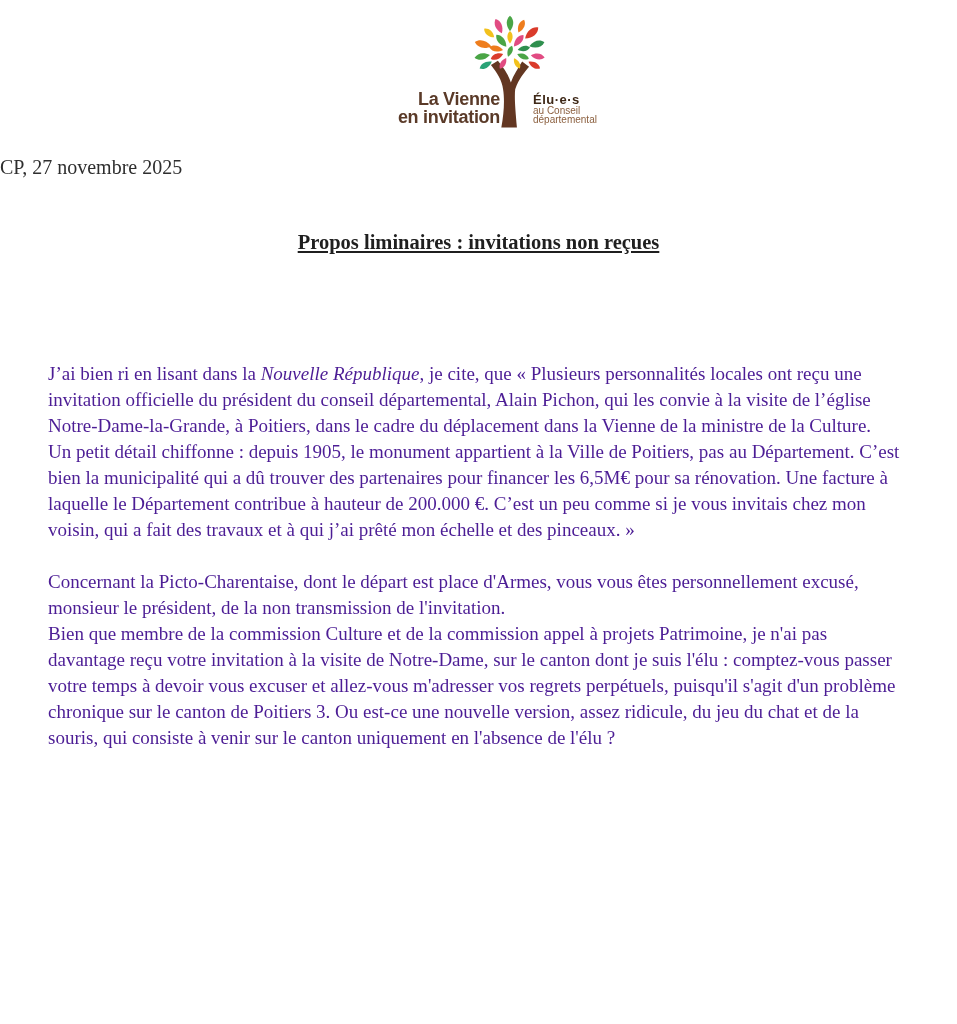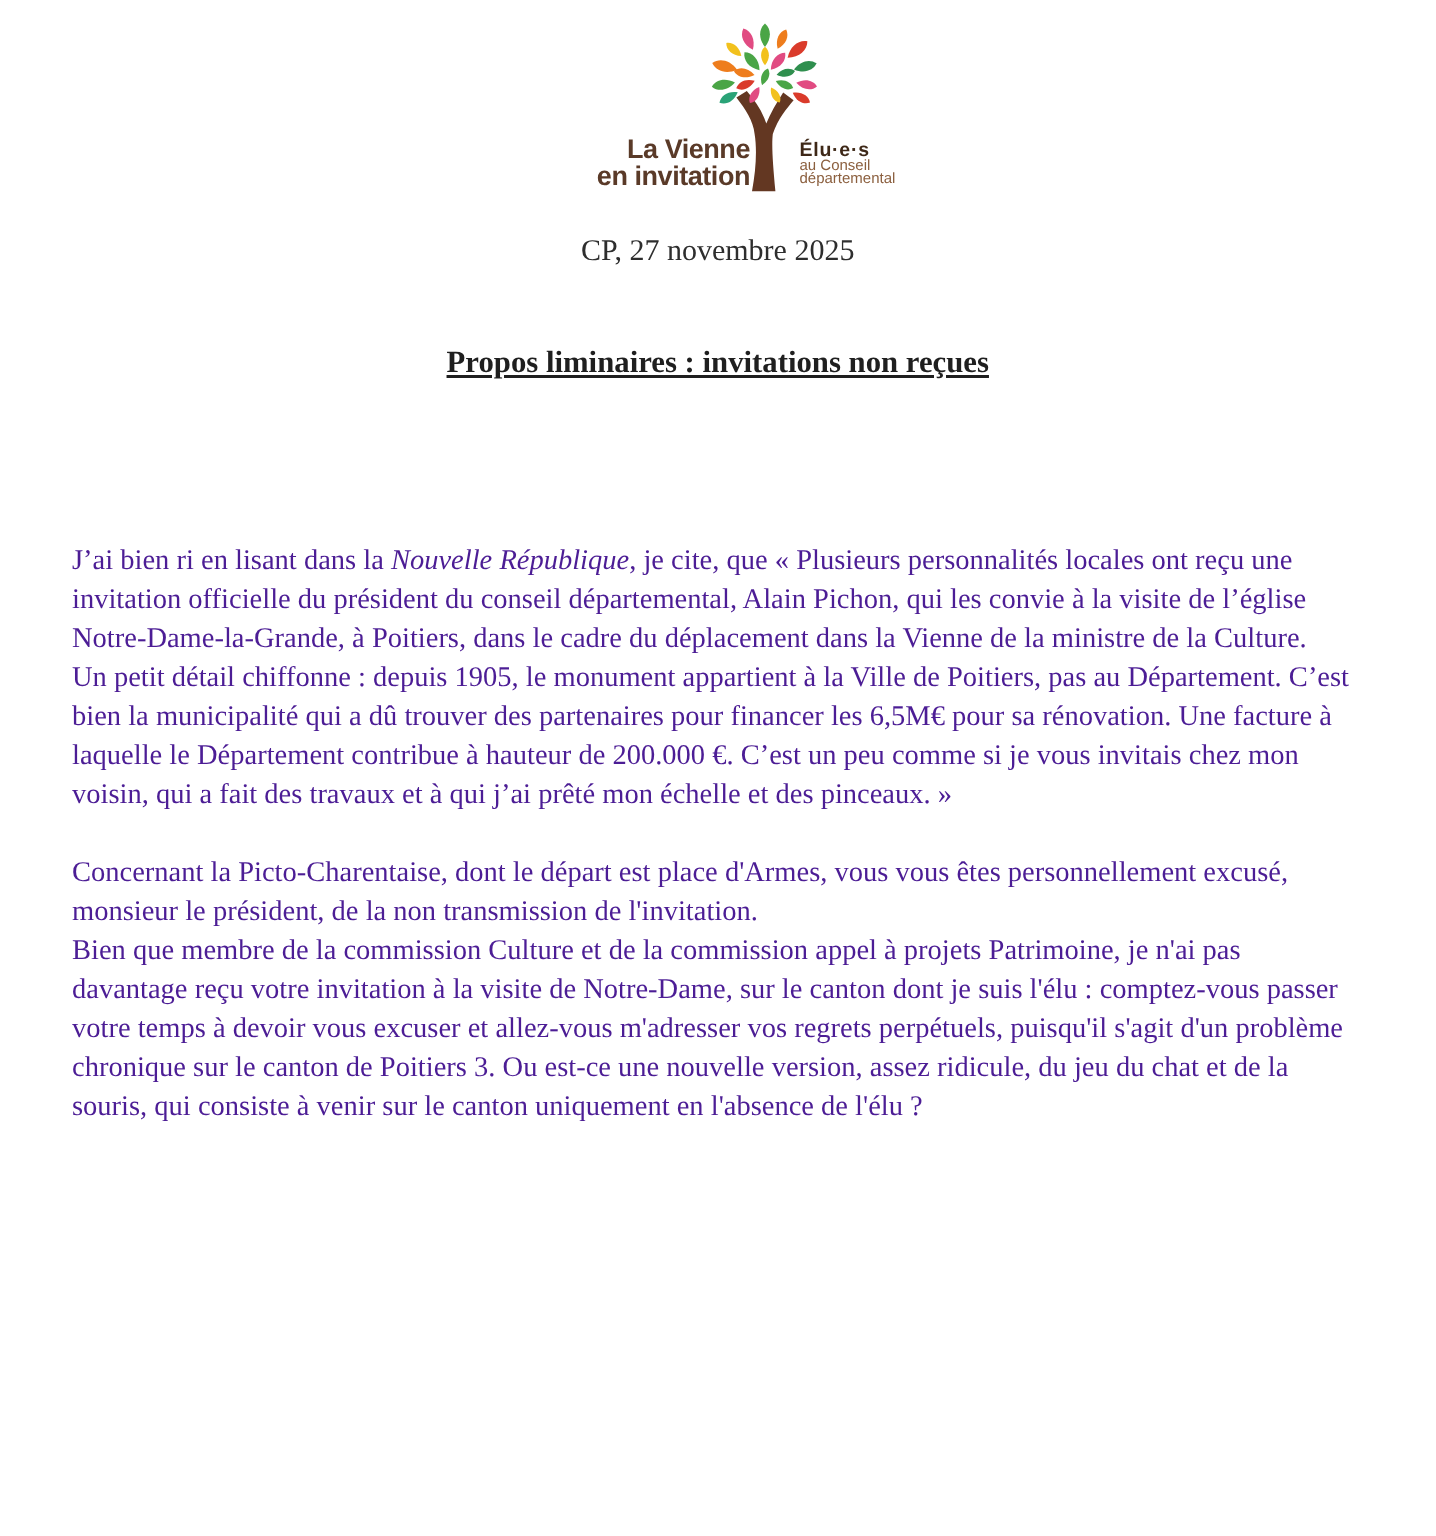--- a/index.html
+++ b/index.html
@@ -30,21 +30,21 @@
   .elus-line1{font-weight:bold;font-size:13px;line-height:14px;color:var(--elus_text);letter-spacing:0.5px;}
   .elus-line2,.elus-line3{font-weight:normal;font-size:10px;line-height:8.5px;color:var(--elus_sub);}
   .leaf-green{fill:var(--green);} .leaf-dark_green{fill:var(--dark_green);}
   .leaf-teal{fill:var(--teal);} .leaf-orange{fill:var(--orange);}
   .leaf-pink{fill:var(--pink);} .leaf-red{fill:var(--red);}
   .leaf-yellow{fill:var(--yellow);}
   .trunk{fill:var(--trunk);}
   
   .dateline{
     position:absolute;top:156px;left:0;width:100%;
-    text-align:center;font-size:20px;color:#2e2e2e;margin:0;
+    text-align:left;font-size:20px;color:#2e2e2e;margin:0;
   }
   .doc-title{
     position:absolute;top:231px;left:0;width:100%;
     text-align:center;font-size:20.5px;font-weight:bold;color:#1f1f1f;margin:0;text-decoration:underline;
   }
   
   .body-paragraphs{
     position:absolute;left:48px;top:361px;width:860px;
     font-size:19px;line-height:26px;color:#4c1d95;
   }

